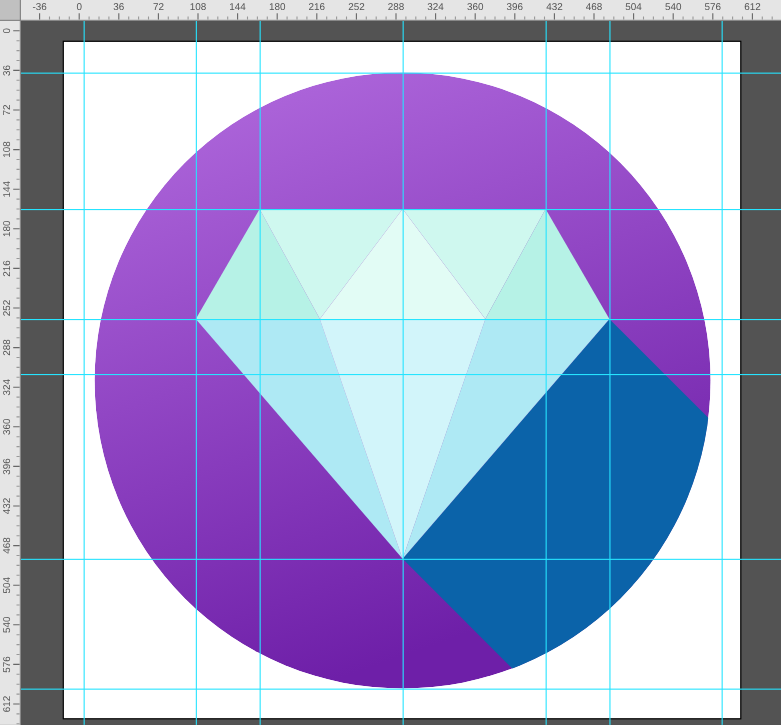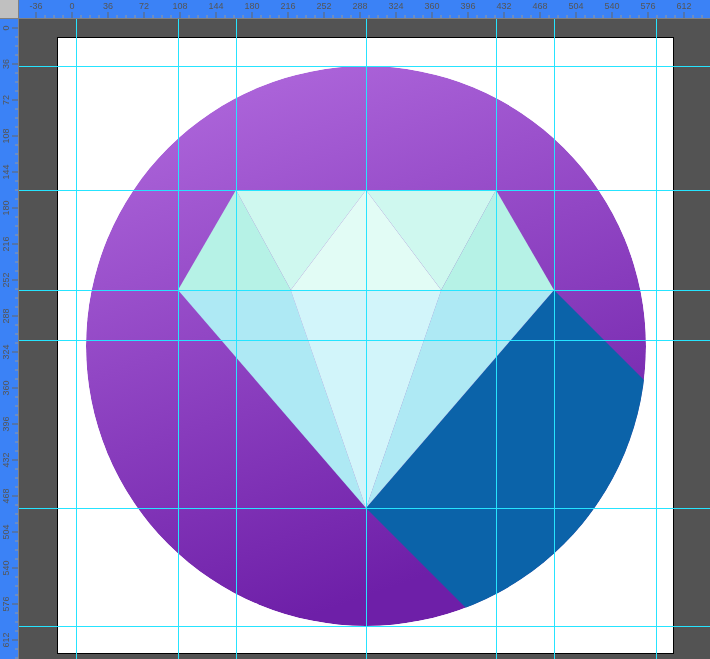--- a/index.html
+++ b/index.html
@@ -1,19 +1,19 @@
 <!DOCTYPE html>
 <html><head>
 <meta charset="utf-8">
 <style>
   html,body{margin:0;padding:0;background:#535353;font-family:Arial,Helvetica,sans-serif;overflow:hidden;}
   #app{position:relative;width:710px;height:659px;background:#535353;user-select:none;}
 
   
-  .ruler{position:absolute;background:#3b82f6;z-index:50;}
+  .ruler{position:absolute;background:#e5e5e5;z-index:50;}
   .ruler-corner{left:0;top:0;width:18px;height:18px;background:#c0c0c0;border-right:1px solid #808080;border-bottom:1px solid #808080;z-index:55;position:absolute;}
   .ruler-h{left:18px;top:0;right:0;height:18px;border-bottom:1px solid #808080;}
   .ruler-v{left:0;top:18px;width:18px;bottom:0;border-right:1px solid #808080;}
   .ruler svg{position:absolute;top:0;left:0;}
   .ruler text{font-size:9px;fill:#555;}
 
   
   .canvas-area{position:absolute;left:18px;top:18px;right:0;bottom:0;overflow:hidden;}
   .page{position:absolute;background:#ffffff;outline:1px solid #000;}
   .page svg{display:block;}

